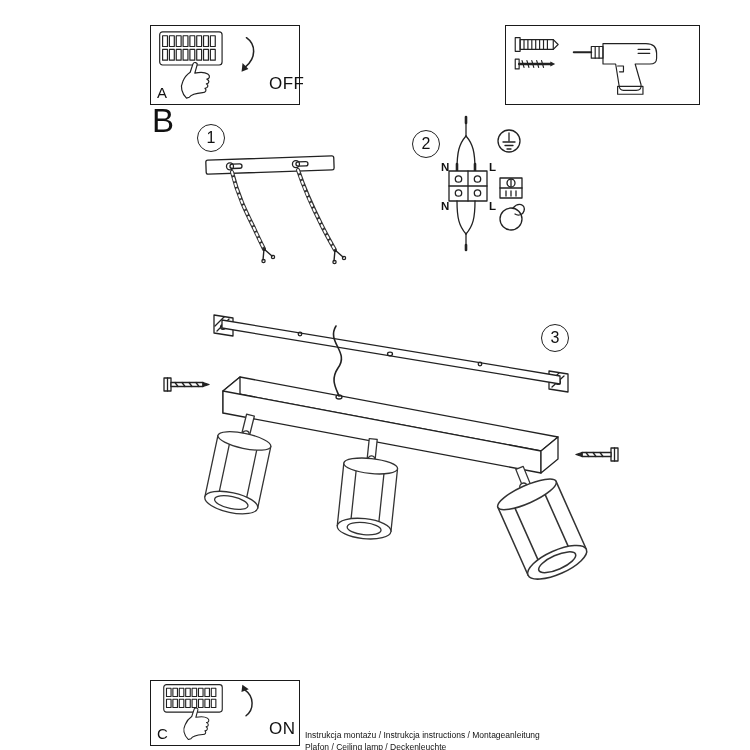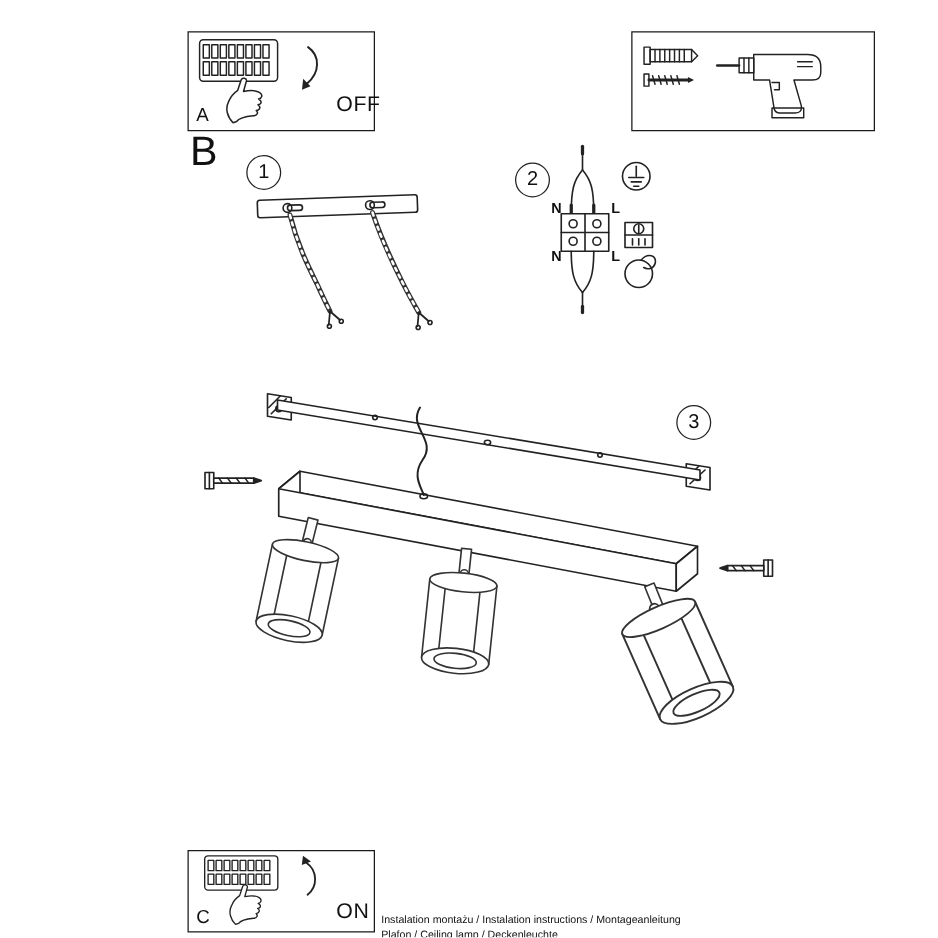--- a/index.html
+++ b/index.html
@@ -279,17 +279,17 @@
       <g>
         <path d="M98,38 C107,31 107,17 97,10" stroke-width="1.6"></path>
         <polygon points="94,4 101,9 93,12" fill="#222" stroke="none"></polygon>
       </g>
     </svg>
     <span class="state-label" style="top:38px">ON</span>
     <span class="corner-tag">C</span>
   </div>
 
   <div class="footer">
-    <div>Instalation montażu / Instalation instructions / Montageanleitung</div>
+    <div>Instrukcja montażu / Instrukcja instructions / Montageanleitung</div>
     <div>Plafon / Ceiling lamp / Deckenleuchte</div>
   </div>
 
 </div>
 
 </body></html>

